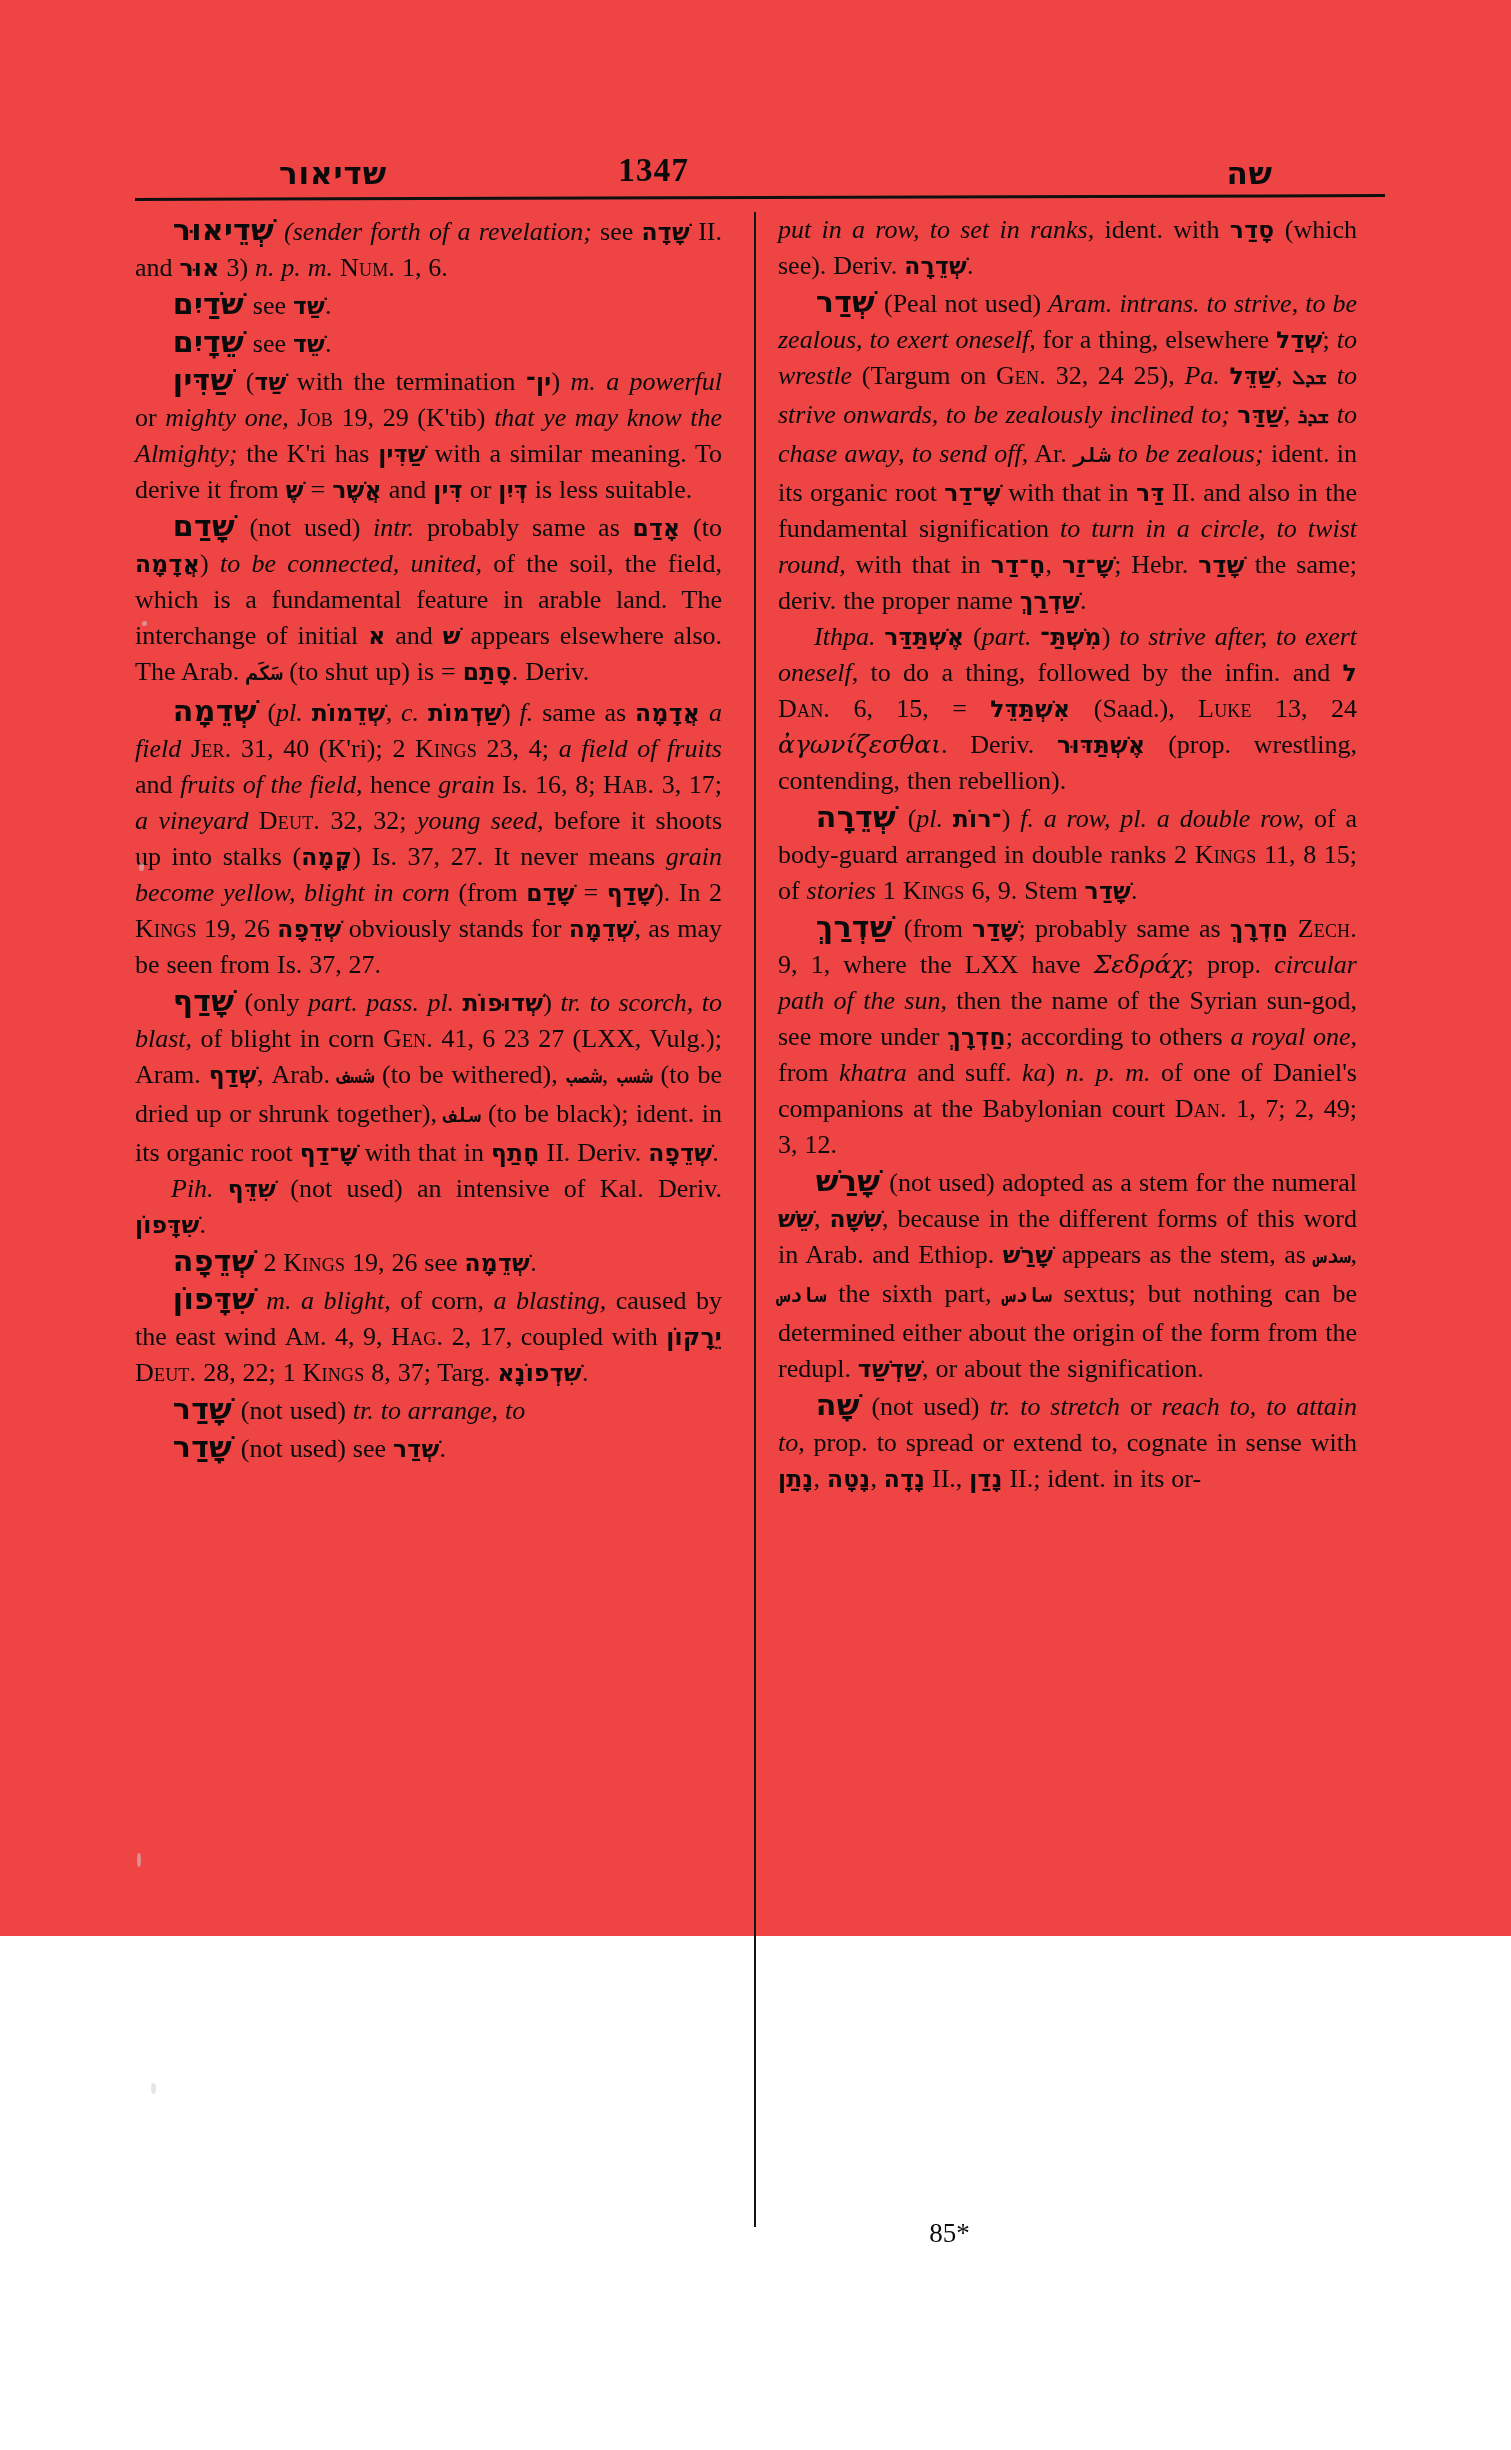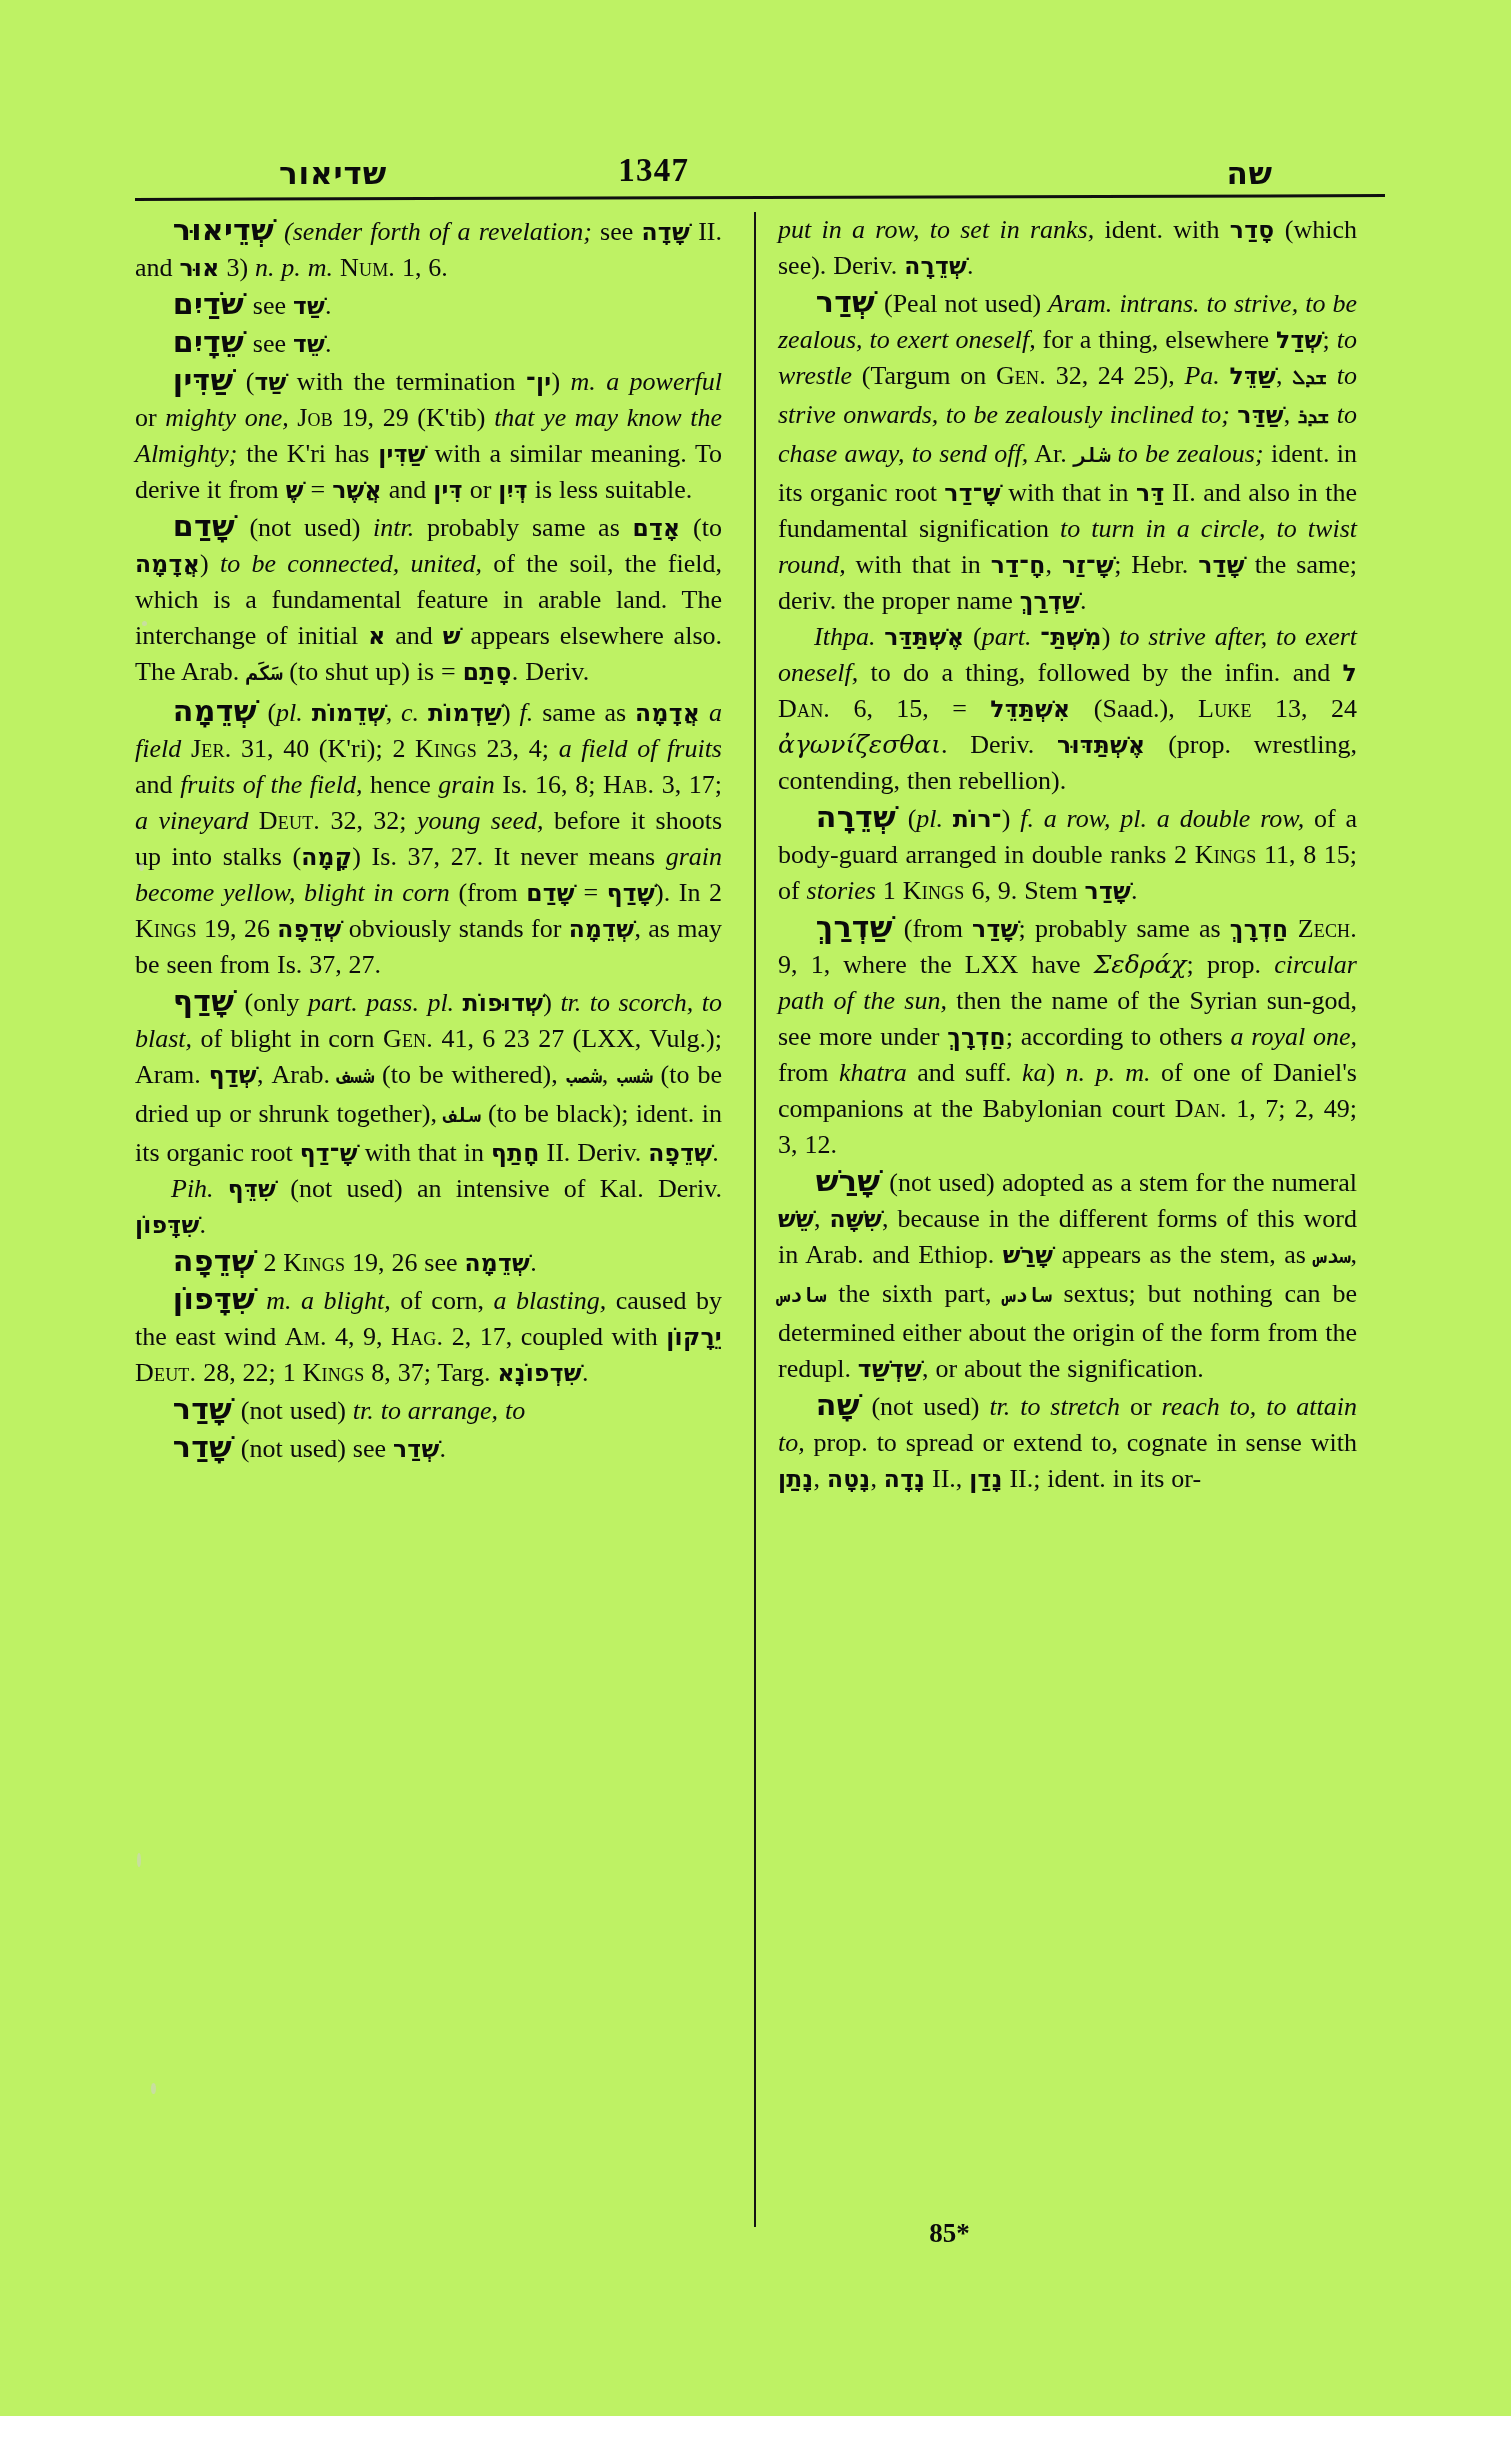--- a/index.html
+++ b/index.html
@@ -13,22 +13,22 @@
     font-family: "Liberation Serif", "DejaVu Serif", serif;
     color: #0b0b0b;
     position: relative;
     overflow: hidden;
   }
 
   .page {
     position: absolute;
     left: 0; top: 0;
     width: 1512px;
-    height: 2416px;
-    background: #bef264;
+    height: 1936px;
+    background: #ef4444;
   }
 
   
   .runhead {
     position: absolute;
     left: 135px;
     top: 133px;
     width: 1250px;
     height: 56px;
     display: flex;
@@ -130,21 +130,21 @@
   }
 
   
   .signature {
     position: absolute;
     left: 0;
     top: 2218px;
     width: 1512px;
     text-align: center;
     font-size: 27px;
-    font-weight: 700;
+    font-weight: 400;
     padding-left: 387px;
     box-sizing: border-box;
   }
 
   
   .speck {
     position: absolute;
     background: #cfcfcf;
     border-radius: 50%;
     opacity: .55;

